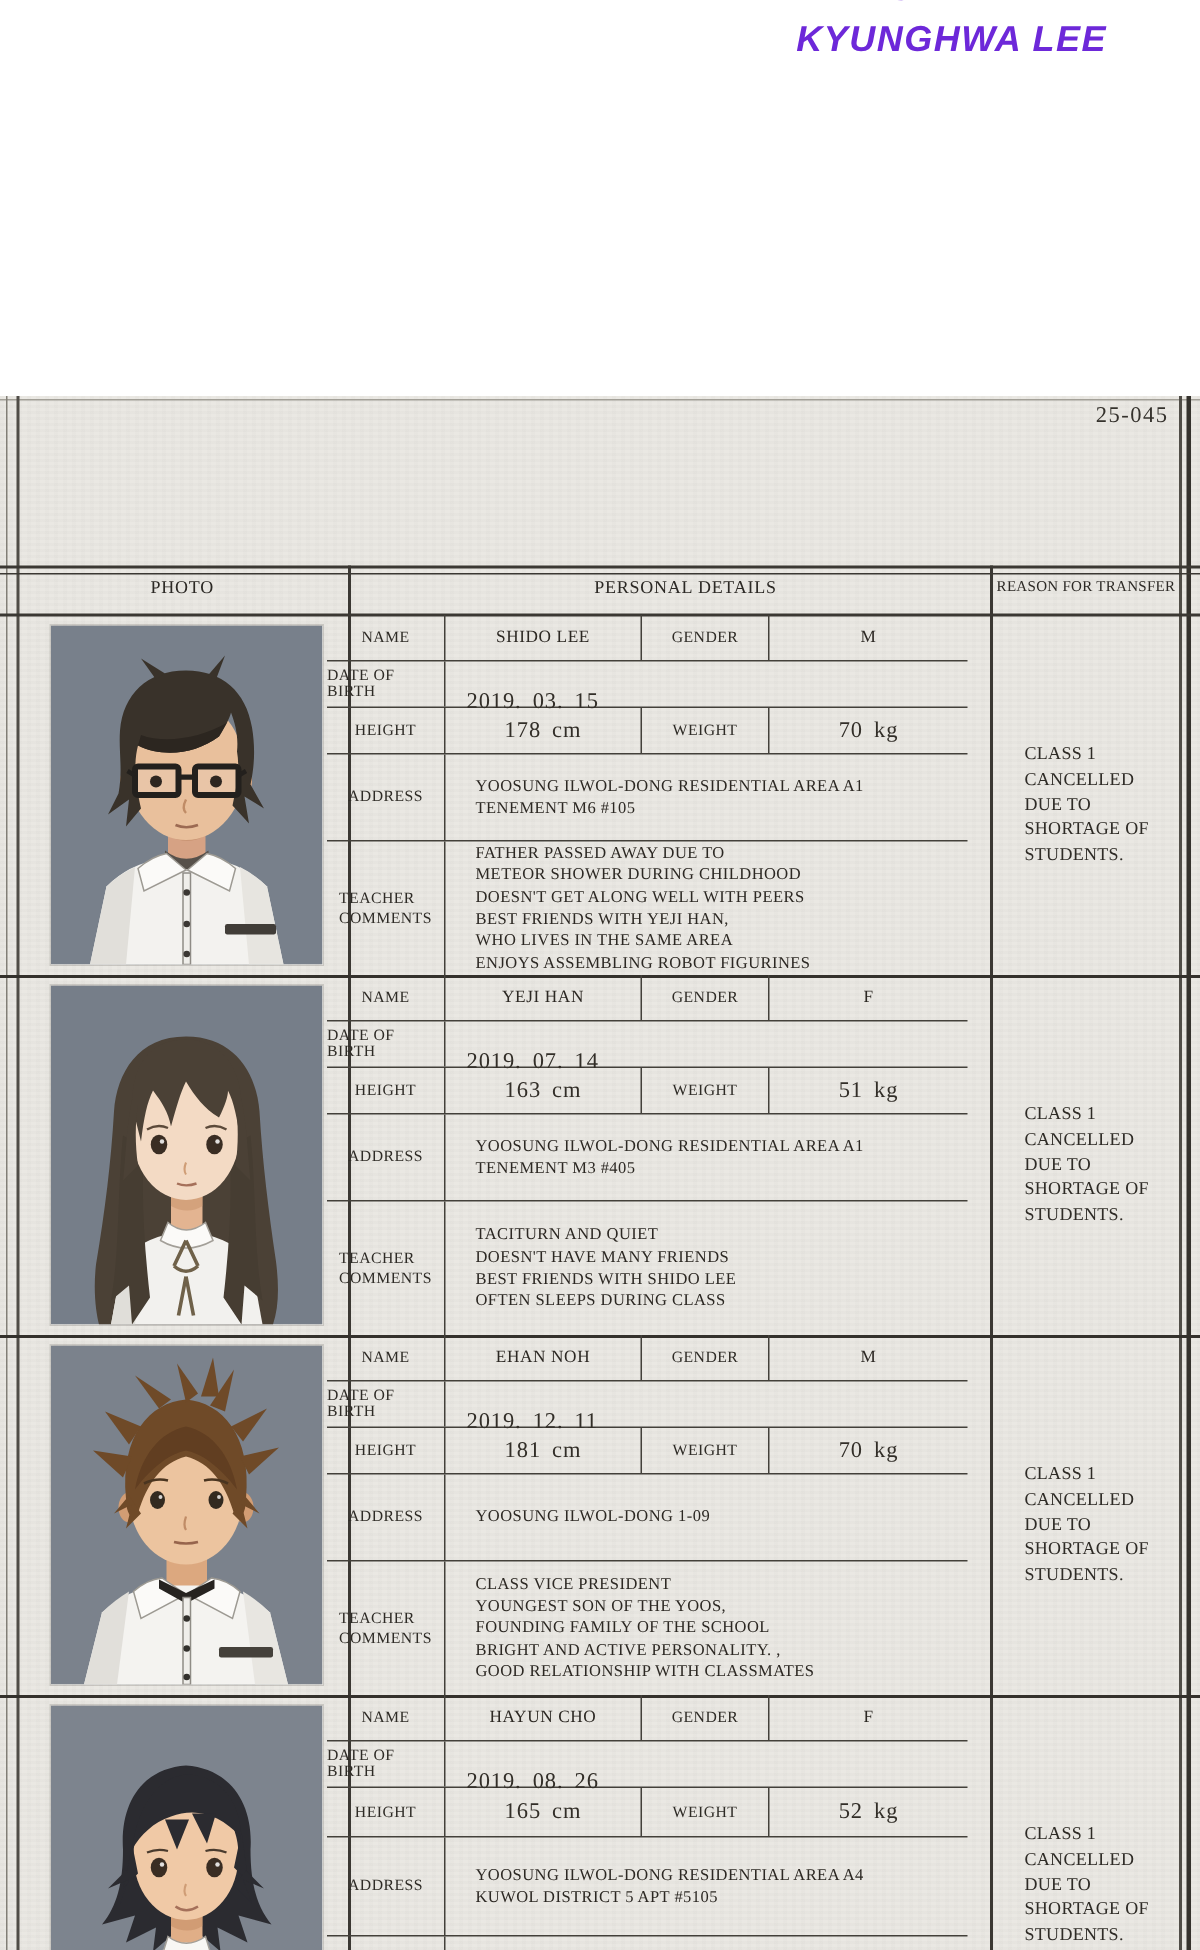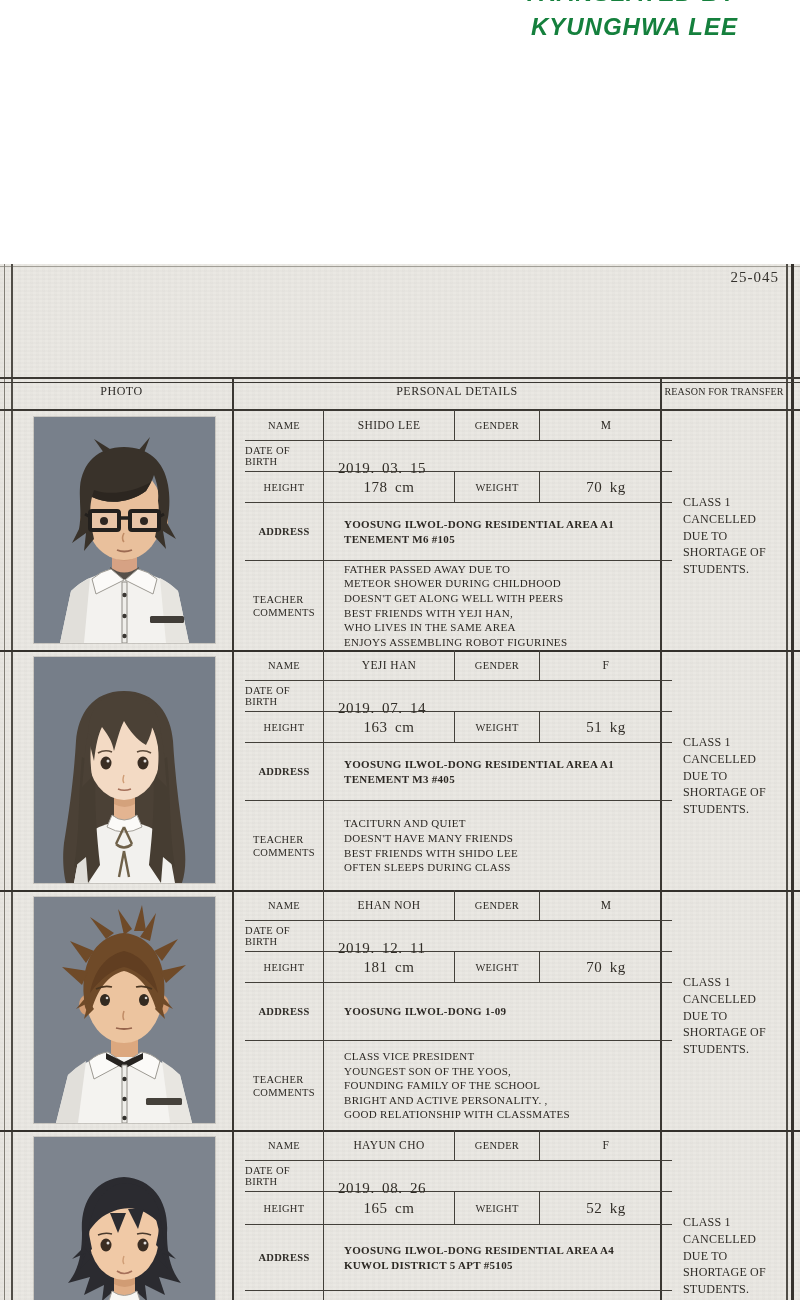--- a/index.html
+++ b/index.html
@@ -1,21 +1,21 @@
 <!DOCTYPE html>
 <html><head>
 <meta charset="utf-8">
 <style>
   * { margin:0; padding:0; box-sizing:border-box; }
   html,body { width:800px; height:1300px; overflow:hidden; background:#ffffff;
               font-family:"Liberation Serif", serif; color:#2a2622; }
 
   
   .credits-line { position:absolute; font-family:"Liberation Sans", sans-serif;
-                  font-weight:bold; font-style:italic; color:#15803d; letter-spacing:1px; }
+                  font-weight:bold; font-style:italic; color:#6d28d9; letter-spacing:1px; }
   .credit1 { top:-21px; right:63px; font-size:24px; }
   .credit2 { top:13px;  right:62px; font-size:24px; }
 
   
   .document { position:absolute; left:0; top:264px; width:800px; height:1036px;
               background:#eae8e3;
               background-image:
                 repeating-linear-gradient(0deg,  rgba(0,0,0,0.015) 0 2px, rgba(255,255,255,0.015) 2px 4px),
                 repeating-linear-gradient(90deg, rgba(0,0,0,0.010) 0 3px, rgba(255,255,255,0.012) 3px 6px);
               overflow:hidden; }
@@ -52,25 +52,25 @@
   .ch-reason  { left:660px; width:128px; font-size:10px; letter-spacing:0.2px; }
 
   
   .record { position:absolute; left:0; width:800px; height:240px; }
   .rec1 { top:146px; } .rec2 { top:386px; } .rec3 { top:626px; } .rec4 { top:866px; }
 
   .photo { position:absolute; left:34px; top:7px; width:181px; height:226px;
            box-shadow:0 0 0 1px rgba(60,58,52,0.18); }
   .photo svg { display:block; width:100%; height:100%; }
 
-  .details { position:absolute; left:245px; top:0; width:427px; height:240px;
+  .details { position:absolute; left:218px; top:0; width:427px; height:240px;
              display:flex; flex-direction:column;justify-content:flex-end; }
   .drow { display:flex; border-bottom:1px solid #43403a; }
   .row-n { height:31px; } .row-d { height:31px; } .row-h { height:31px; }
-  .row-a { height:58px;font-weight:bold; } .row-c { height:89px; border-bottom:none; flex:1; }
+  .row-a { height:58px; } .row-c { height:89px; border-bottom:none; flex:1; }
   .rec4 .row-h { height:33px; } .rec4 .row-a { height:66px; }
 
   .cell { display:flex; align-items:center; }
   .lbl  { justify-content:center; font-size:10.5px; letter-spacing:0.3px; color:#2e2b26; }
   .c-l1 { width:79px;  border-right:1px solid #43403a; }
   .c-v1 { width:131px; border-right:1px solid #43403a; justify-content:center; }
   .c-l2 { width:85px;  border-right:1px solid #43403a; }
   .c-v2 { flex:1; justify-content:center; }
   .c-wide { flex:1; }
   .lbl-comments { justify-content:flex-start; padding-left:8px; white-space:pre-line;

